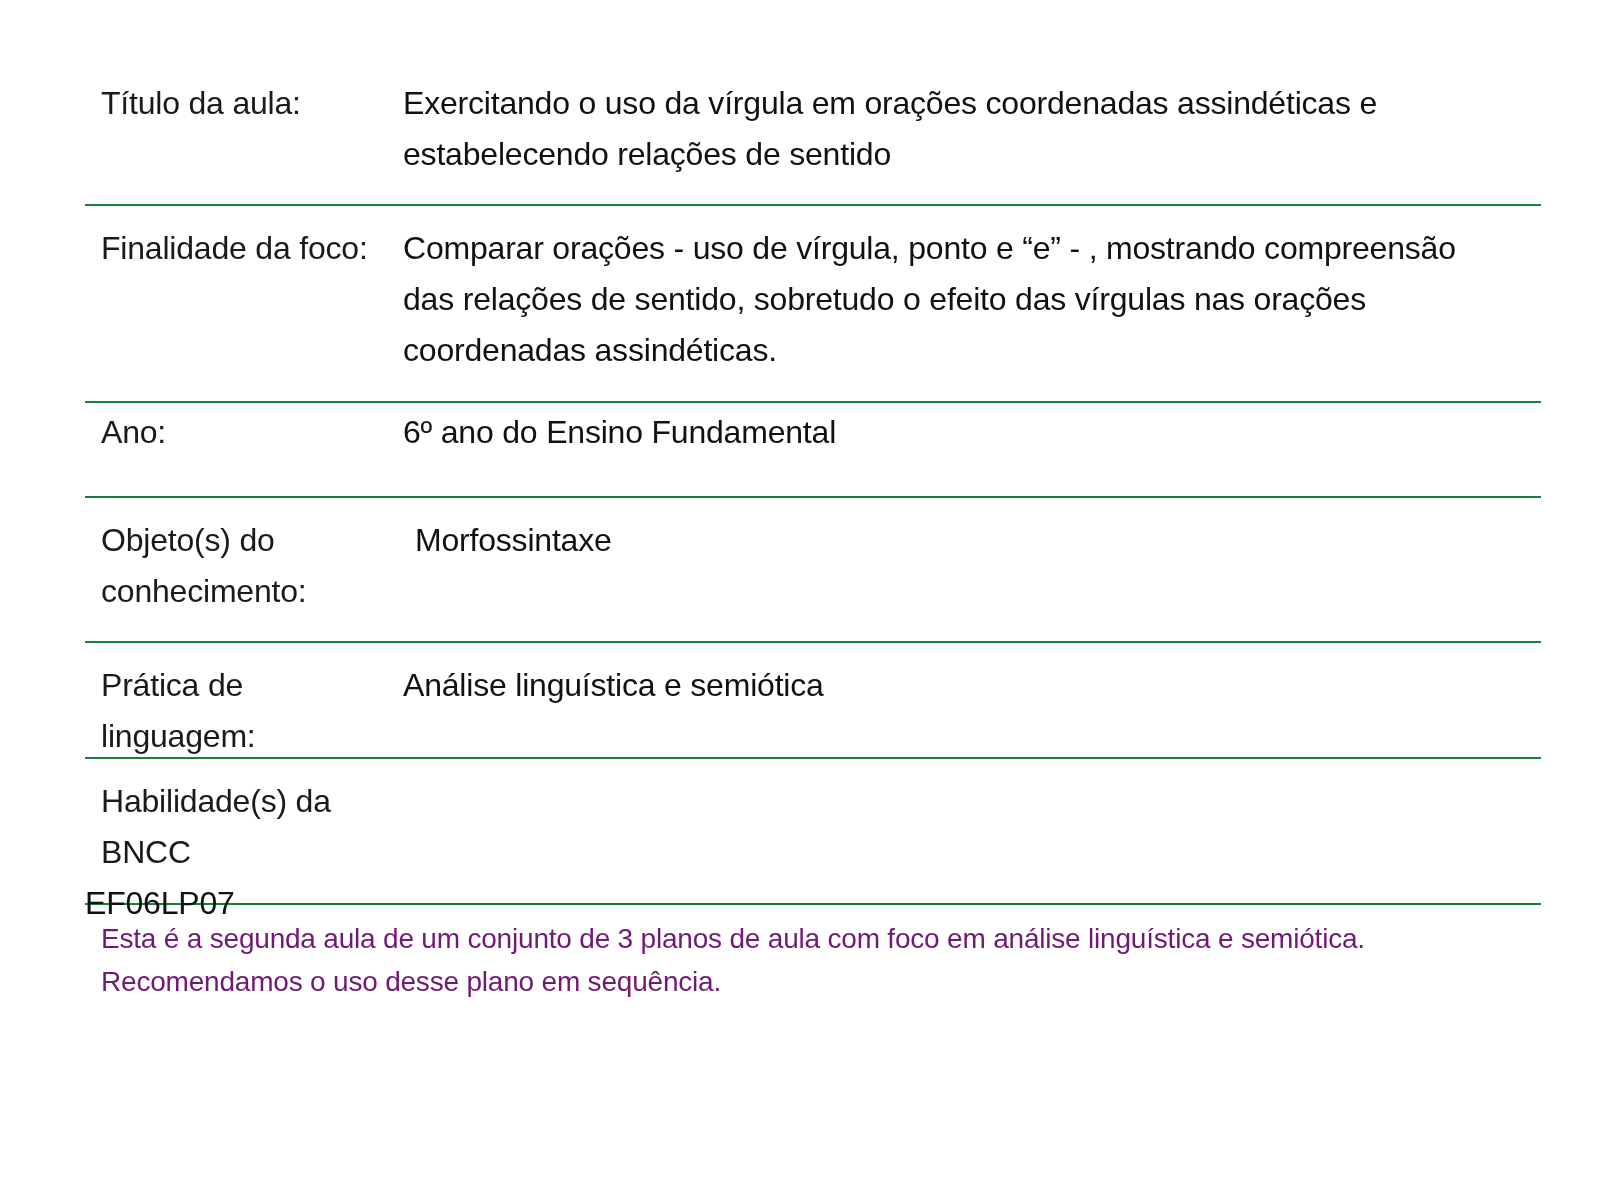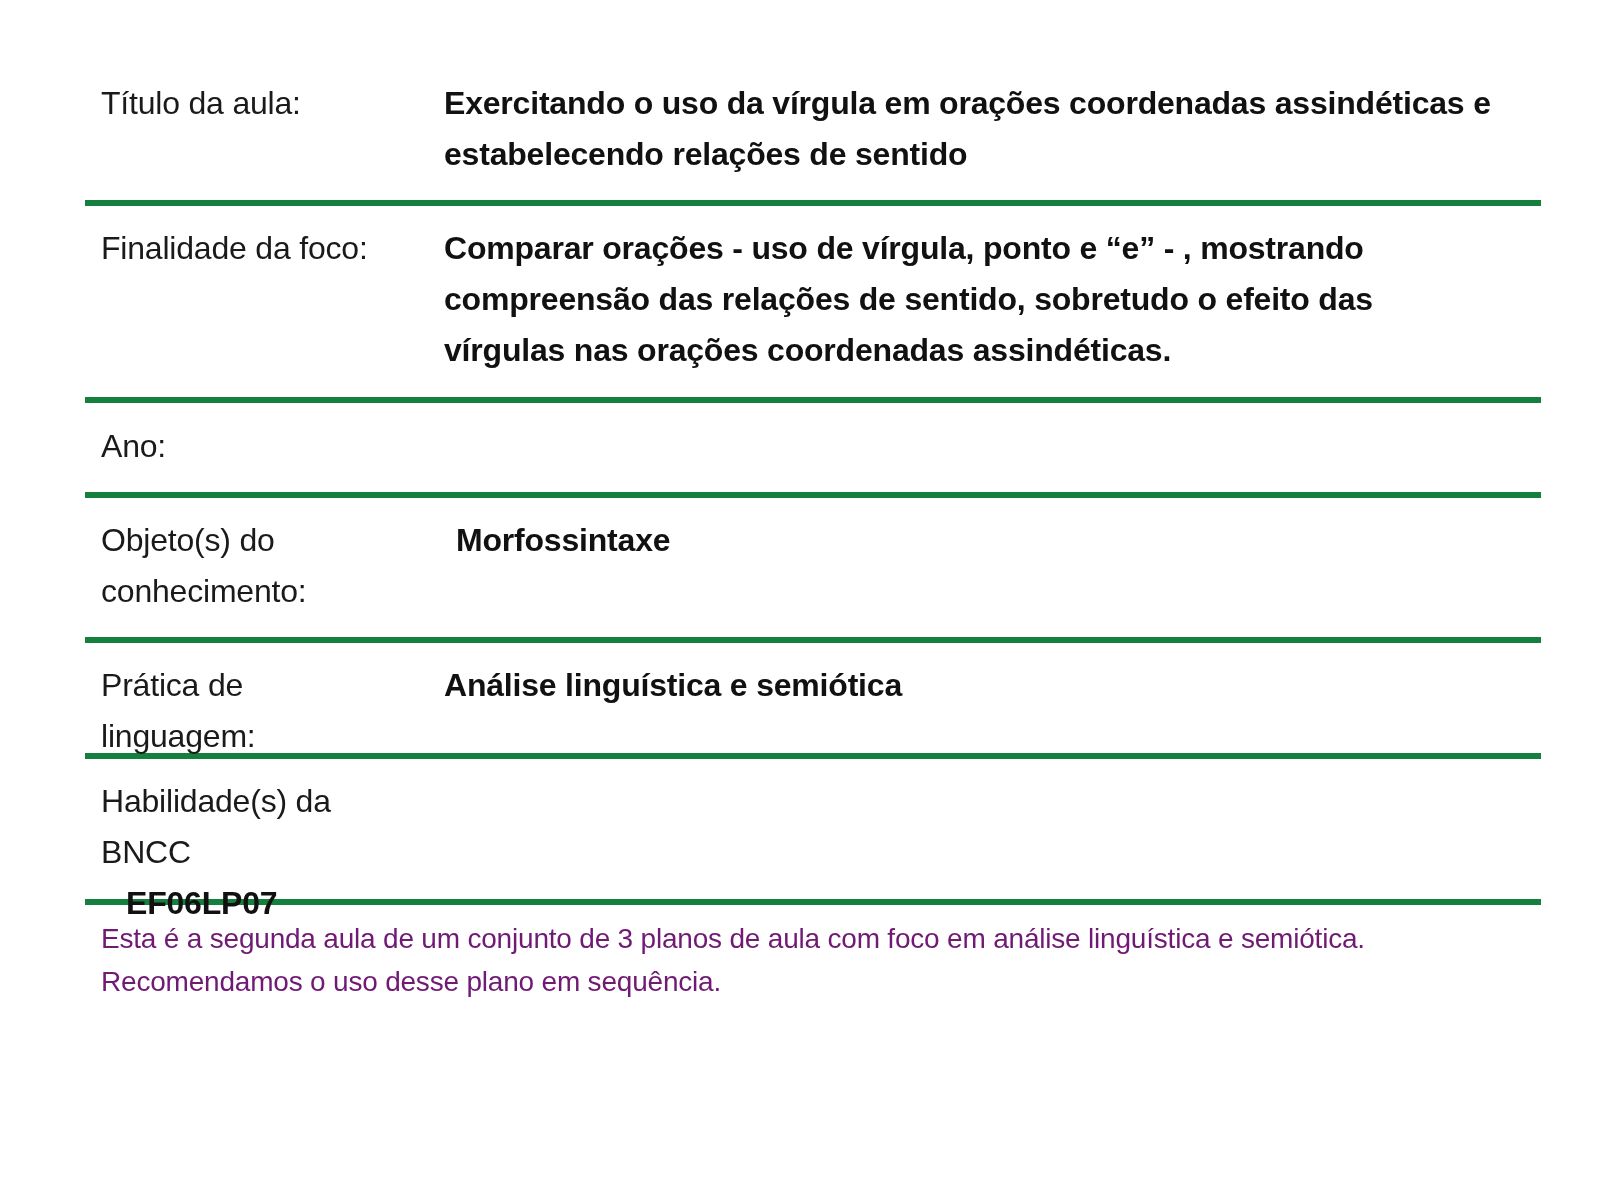--- a/index.html
+++ b/index.html
@@ -17,46 +17,45 @@
     }
     .sheet {
       position: absolute;
       left: 85px;
       top: 72px;
       width: 1456px;
     }
     .row {
       display: flex;
       align-items: flex-start;
-      border-bottom: 6px solid #15803d;
+      border-bottom: 2px solid #15803d;
       box-sizing: border-box;
     }
     .label {
       width: 318px;
       padding-left: 16px;
       box-sizing: border-box;
       font-size: 32px;
       line-height: 51px;
       font-weight: normal;
       color: #1a1a1a;
       letter-spacing: -0.2px;
     }
     .value {
       flex: 1;
       font-size: 32px;
       line-height: 51px;
-      font-weight: bold;
+      font-weight: normal;
       color: #111111;
       padding-right: 40px;
       letter-spacing: -0.2px;
-      margin-left: 41px;
     }
     .r1 { height: 134px; padding-top: 6px; }
     .r2 { height: 197px; padding-top: 17px; }
-    .r3 { height: 95px;  padding-top: 18px; }
+    .r3 { height: 95px;  padding-top: 4px; }
     .r4 { height: 145px; padding-top: 17px; gap: 12px; }
     .r5 { height: 116px; padding-top: 17px; }
     .r6 { height: 146px; padding-top: 17px; flex-direction: column; }
     .note {
       padding-left: 16px;
       padding-top: 12px;
       font-size: 28px;
       line-height: 43px;
       color: #701a75;
       width: 1340px;
@@ -73,20 +72,21 @@
     <div class="value">Exercitando o uso da vírgula em orações coordenadas assindéticas e estabelecendo relações de sentido</div>
   </div>
 
   <div class="row r2">
     <div class="label">Finalidade da foco:</div>
     <div class="value">Comparar orações - uso de vírgula, ponto e “e” - , mostrando compreensão das relações de sentido, sobretudo o efeito das vírgulas nas orações coordenadas assindéticas.</div>
   </div>
 
   <div class="row r3">
     <div class="label">Ano:</div>
+    <div class="value">6º ano do Ensino Fundamental</div>
   </div>
 
   <div class="row r4">
     <div class="label">Objeto(s) do conhecimento:</div>
     <div class="value">Morfossintaxe</div>
   </div>
 
   <div class="row r5">
     <div class="label">Prática de linguagem:</div>
     <div class="value">Análise linguística e semiótica</div>

